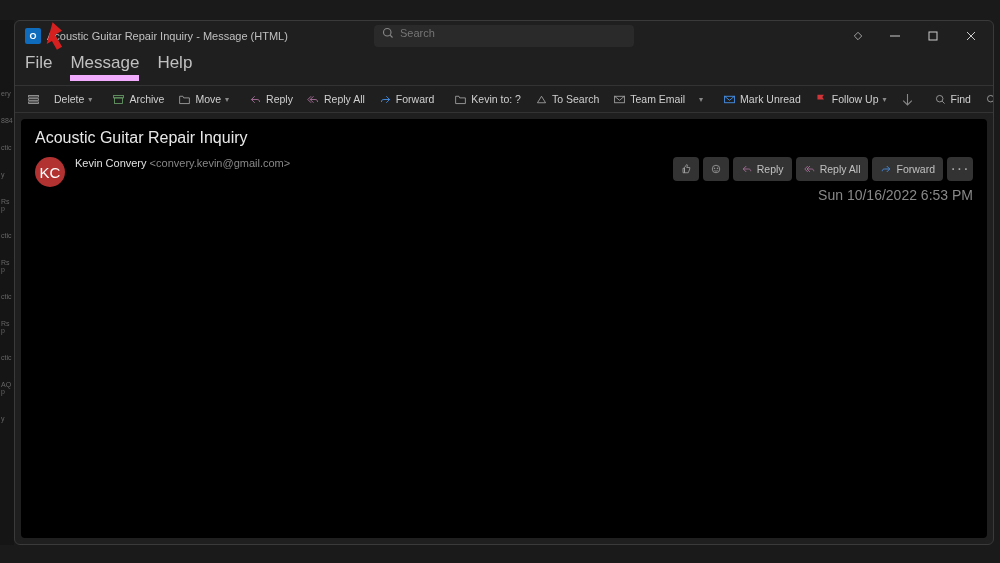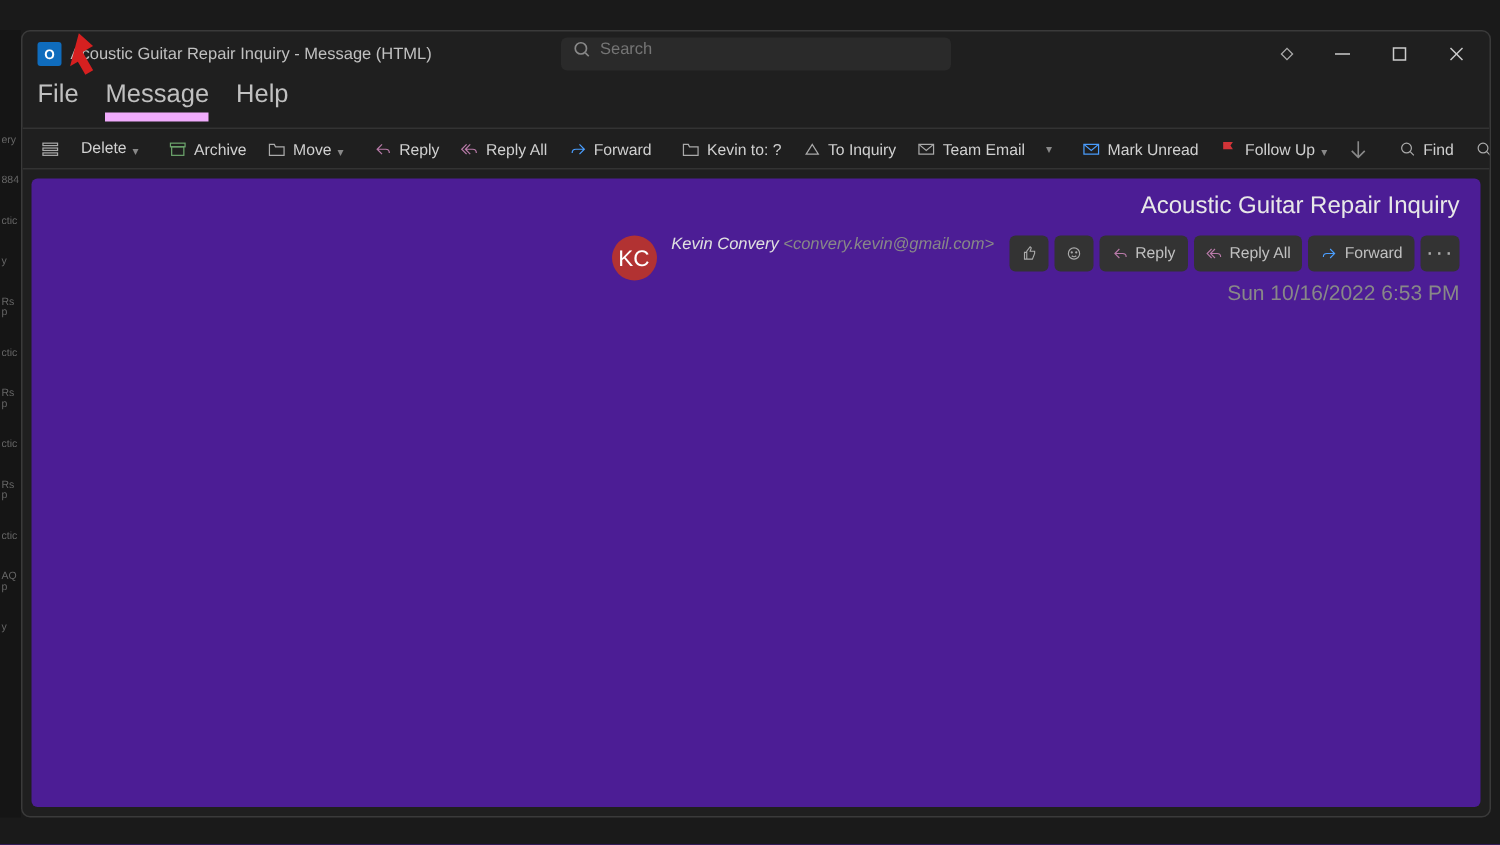--- a/index.html
+++ b/index.html
@@ -12,29 +12,29 @@
 .search-box svg { width: 12px; height: 12px; margin-right: 6px; }
 .search-box input { background: transparent; border: none; color: #999; font-size: 11px; outline: none; flex: 1; }
 .win-controls { margin-left: auto; display: flex; gap: 2px; align-items: center; }
 .win-btn { width: 36px; height: 26px; display: flex; align-items: center; justify-content: center; cursor: pointer; }
 .win-btn svg { width: 10px; height: 10px; }
 .diamond-icon { width: 14px; height: 14px; margin-right: 10px; }
 .menubar { display: flex; gap: 18px; padding: 0 10px 4px 10px; font-size: 17px; }
 .menu-item { color: #c0c0c0; cursor: pointer; padding: 2px 0; }
 .menu-item.active { border-bottom: 6px solid #f0abfc; }
 .ribbon { display: flex; align-items: center; gap: 2px; padding: 3px 6px; border-top: 1px solid #333; border-bottom: 1px solid #333; background: #1f1f1f; flex-wrap: nowrap; overflow: hidden; }
-.rbtn { display: flex; align-items: flex-end; gap: 4px; padding: 3px 6px; cursor: pointer; border-radius: 3px; font-size: 10.5px; color: #d0d0d0; white-space: nowrap; }
+.rbtn { display: flex; align-items: center; gap: 4px; padding: 3px 6px; cursor: pointer; border-radius: 3px; font-size: 10.5px; color: #d0d0d0; white-space: nowrap; }
 .rbtn svg { width: 13px; height: 13px; }
 .rsep { width: 1px; height: 20px; background: #3a3a3a; margin: 0 2px; }
 .chev { font-size: 8px; margin-left: 0px; color: #888; }
-.content { flex: 1; background: #4c1d95; margin: 6px; border-radius: 4px; padding: 10px 14px; overflow: hidden; display: flex; flex-direction: column; align-items: flex-end; }
+.content { flex: 1; background: #000000; margin: 6px; border-radius: 4px; padding: 10px 14px; overflow: hidden; display: flex; flex-direction: column; }
 .subject { font-size: 16px; color: #e8e8e8; margin-bottom: 10px; font-weight: 400; }
 .header-row { display: flex; gap: 10px; position: relative; }
 .avatar { width: 30px; height: 30px; border-radius: 50%; background: #b23232; color: white; display: flex; align-items: center; justify-content: center; font-size: 15px; font-weight: 500; flex-shrink: 0; }
-.from-block { display: flex; font-size: 11px; gap: 0; font-style: italic; }
+.from-block { display: flex; font-size: 11px; gap: 0; }
 .from-line { color: #e0e0e0; }
 .from-email { color: #888; }
 .to-line { color: #888; font-size: 10.5px; }
 .hdr-actions { margin-left: auto; display: flex; flex-direction: column; align-items: flex-end; gap: 4px; }
 .action-row { display: flex; gap: 4px; }
 .hdr-btn { display: flex; align-items: center; gap: 4px; background: #333; border-radius: 4px; padding: 4px 8px; font-size: 10.5px; cursor: pointer; color: #c0c0c0; }
 .hdr-btn svg { width: 12px; height: 12px; }
 .icon-btn { width: 26px; height: 24px; background: #333; border-radius: 4px; display: flex; align-items: center; justify-content: center; cursor: pointer; }
 .icon-btn svg { width: 12px; height: 12px; }
 .date-text { font-size: 14px; color: #888; margin-top: 2px; }
@@ -156,21 +156,21 @@
     <div class="rbtn">
         <svg viewBox="0 0 16 16" fill="none" stroke="#aaa">
           <path d="M2 4h4l1 2h7v7H2z"></path>
         </svg>
         <span>Kevin to: ?</span>
       </div>
     <div class="rbtn">
         <svg viewBox="0 0 16 16" fill="none" stroke="#aaa">
           <path d="M3 12l5-8 5 8z"></path>
         </svg>
-        <span>To Inquiry</span>
+        <span>To Search</span>
       </div>
     <div class="rbtn">
         <svg viewBox="0 0 16 16" fill="none" stroke="#aaa">
           <rect x="2" y="4" width="12" height="8"></rect>
           <path d="M2 4l6 5 6-5"></path>
         </svg>
         <span>Team Email</span>
       </div>
     <div class="rbtn">
         <span class="chev">▾</span>

